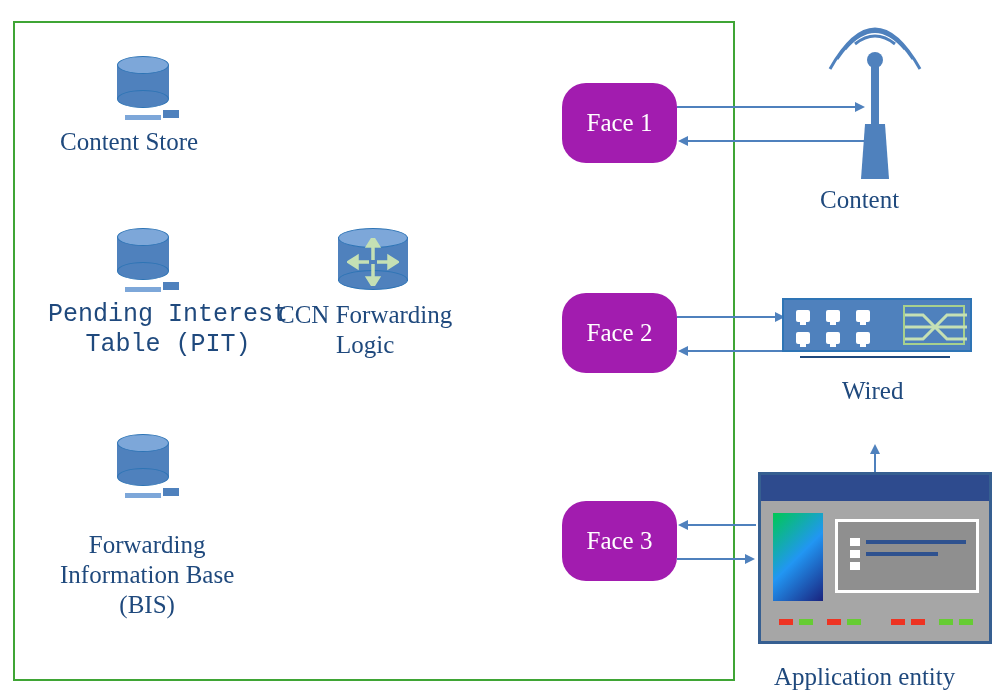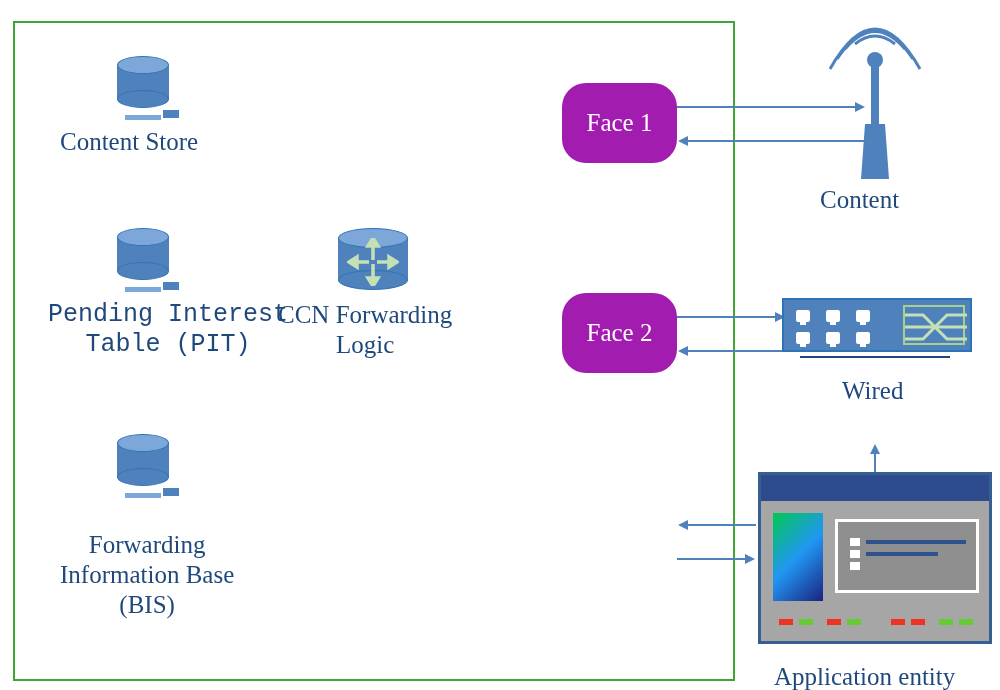--- a/index.html
+++ b/index.html
@@ -232,20 +232,23 @@
     </g>
   </svg>
   <div class="label" style="left:278px; top:300px;">CCN Forwarding
 Logic</div>
 
   <div class="face-box" style="left:562px; top:83px;">
       <span>Face 1</span>
     </div>
   <div class="face-box" style="left:562px; top:293px;">
       <span>Face 2</span>
+    </div>
+  <div class="face-box" style="left:562px; top:501px;">
+      <span>Face 3</span>
     </div>
 
   <div class="arrow-line" style="left:677px; top:106px; width:178px;"></div>
   <div class="arrow-head-r" style="left:855px; top:102px;"></div>
   <div class="arrow-line" style="left:688px; top:140px; width:178px;"></div>
   <div class="arrow-head-l" style="left:678px; top:136px;"></div>
 
   <div class="arrow-line" style="left:677px; top:316px; width:98px;"></div>
   <div class="arrow-head-r" style="left:775px; top:312px;"></div>
   <div class="arrow-line" style="left:688px; top:350px; width:98px;"></div>

